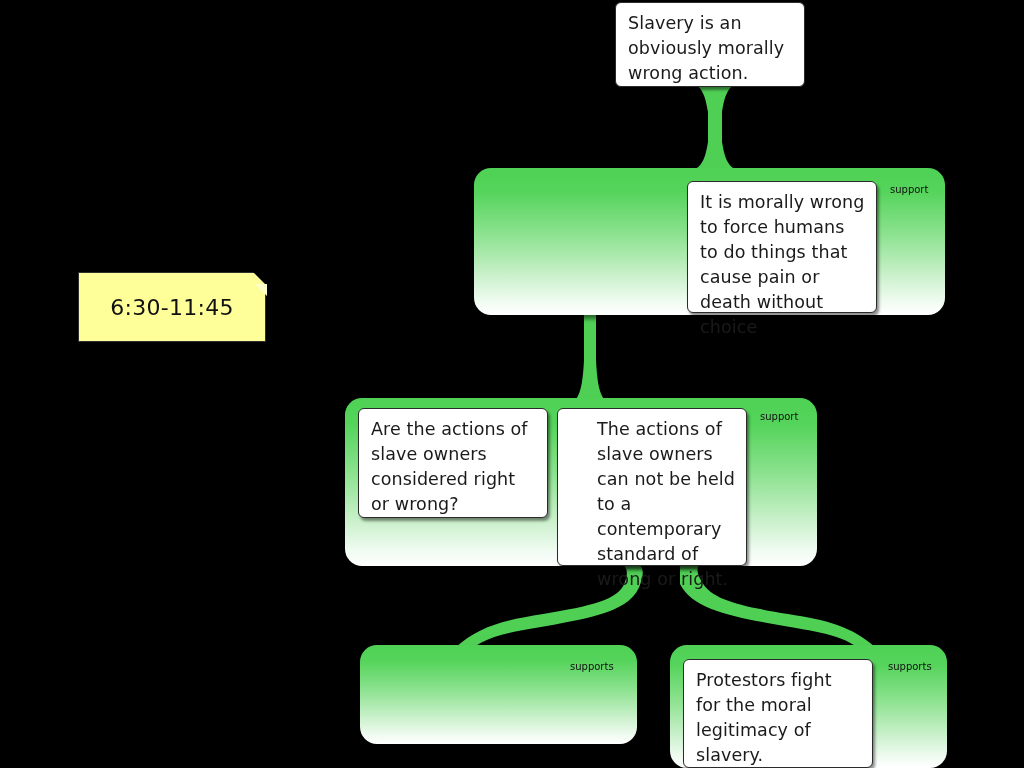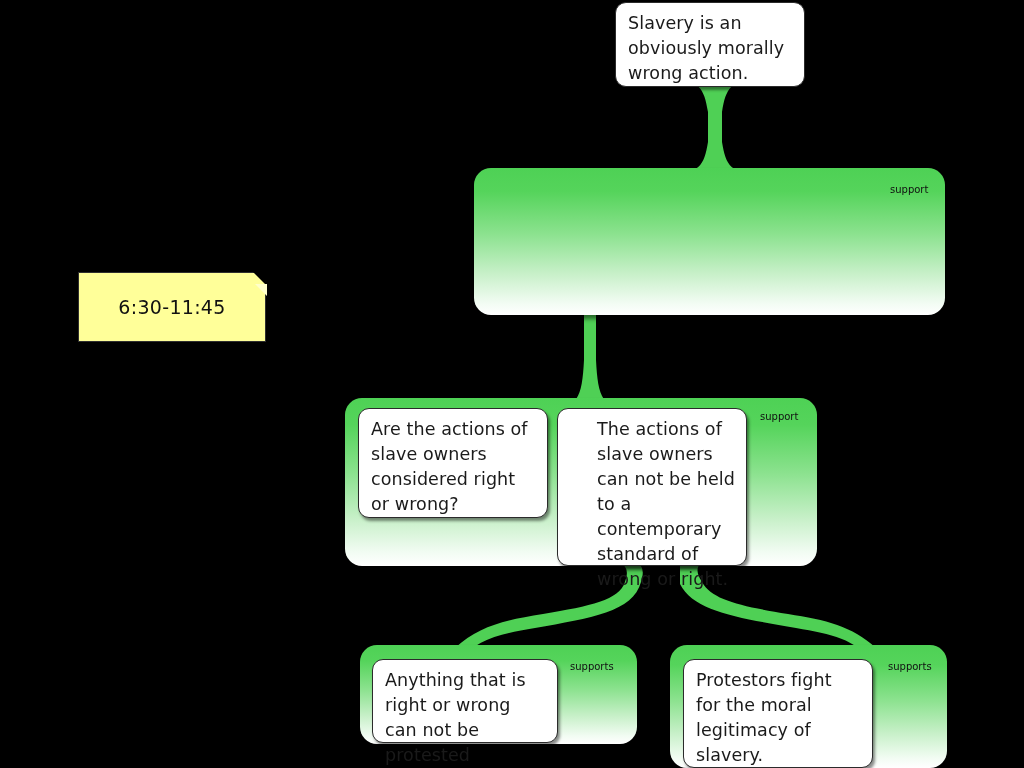--- a/index.html
+++ b/index.html
@@ -15,21 +15,21 @@
     overflow: hidden;
     font-family: "DejaVu Sans", "Liberation Sans", sans-serif;
   }
 
   
   .node-box {
     position: absolute;
     box-sizing: border-box;
     background: #ffffff;
     border: 1.6px solid #2b2b2b;
-    border-radius: 11px;
+    border-radius: 6px;
     box-shadow: 2px 3px 3px rgba(0,0,0,0.45);
     color: #1a1a1a;
     font-size: 17.5px;
     line-height: 25px;
     padding: 8px 11px 8px 12px;
     letter-spacing: 0.1px;
     z-index: 6;
   }
 
   
@@ -60,21 +60,21 @@
   
   .sticky {
     position: absolute;
     box-sizing: border-box;
     background: #ffff99;
     border: 1.4px solid #2f2f2f;
     display: flex;
     align-items: center;
     justify-content: center;
     color: #111111;
-    font-size: 19px;
+    font-size: 22px;
     letter-spacing: 0.3px;
     z-index: 6;
   }
   .sticky-fold {
     position: absolute;
     top: -1px;
     right: -1px;
     width: 0;
     height: 0;
     border-left: 13px solid transparent;
@@ -108,32 +108,32 @@
   </svg>
 
   <svg class="connector" style="left:680px; top:556px; width:260px; height:110px;" viewBox="0 0 260 110">
     <path d="M 20 0 C -12 4 -8 14 0 28 C 14 56 60 62 116 72 C 152 78 176 84 190 104 L 256 104 L 256 92 L 196 92 C 172 70 146 64 108 58 C 60 50 32 44 22 26 C 14 14 16 6 34 0 Z" fill="#4fd055"></path>
   </svg>
 
   <div class="group" style="left:474px; top:168px; width:471px; height:147px;"></div>
   <div class="group-label" style="left:890px; top:182px;">support</div>
 
 
+  <div class="node-box" style="left:687px; top:181px; width:190px; height:132px;">It is morally wrong to force humans to do things that cause pain or death without choice</div>
 
   <div class="group" style="left:345px; top:398px; width:472px; height:168px;"></div>
   <div class="group-label" style="left:760px; top:409px;">support</div>
 
   <div class="node-box" style="left:358px; top:408px; width:190px; height:110px;">Are the actions of slave owners considered right or wrong?</div>
 
   <div class="node-box" style="left:557px; top:408px; width:190px; height:158px;padding-left:39px;">The actions of slave owners can not be held to a contemporary standard of wrong or right.</div>
 
   <div class="group" style="left:360px; top:645px; width:277px; height:99px;"></div>
   <div class="group-label" style="left:570px; top:659px;">supports</div>
 
-  <div class="node-box" style="left:372px; top:659px; width:186px; height:84px;">Anything that is right or wrong can not be protested</div>
 
   <div class="group" style="left:670px; top:645px; width:277px; height:123px;"></div>
   <div class="group-label" style="left:888px; top:659px;">supports</div>
 
   <div class="node-box" style="left:683px; top:659px; width:190px; height:109px;">Protestors fight for the moral legitimacy of slavery.</div>
 
   <div class="node-box" style="left:615px; top:2px; width:190px; height:85px;">Slavery is an obviously morally wrong action.</div>
 
   <div class="sticky" style="left:78px; top:272px; width:188px; height:70px;">
     <span>6:30-11:45</span>

